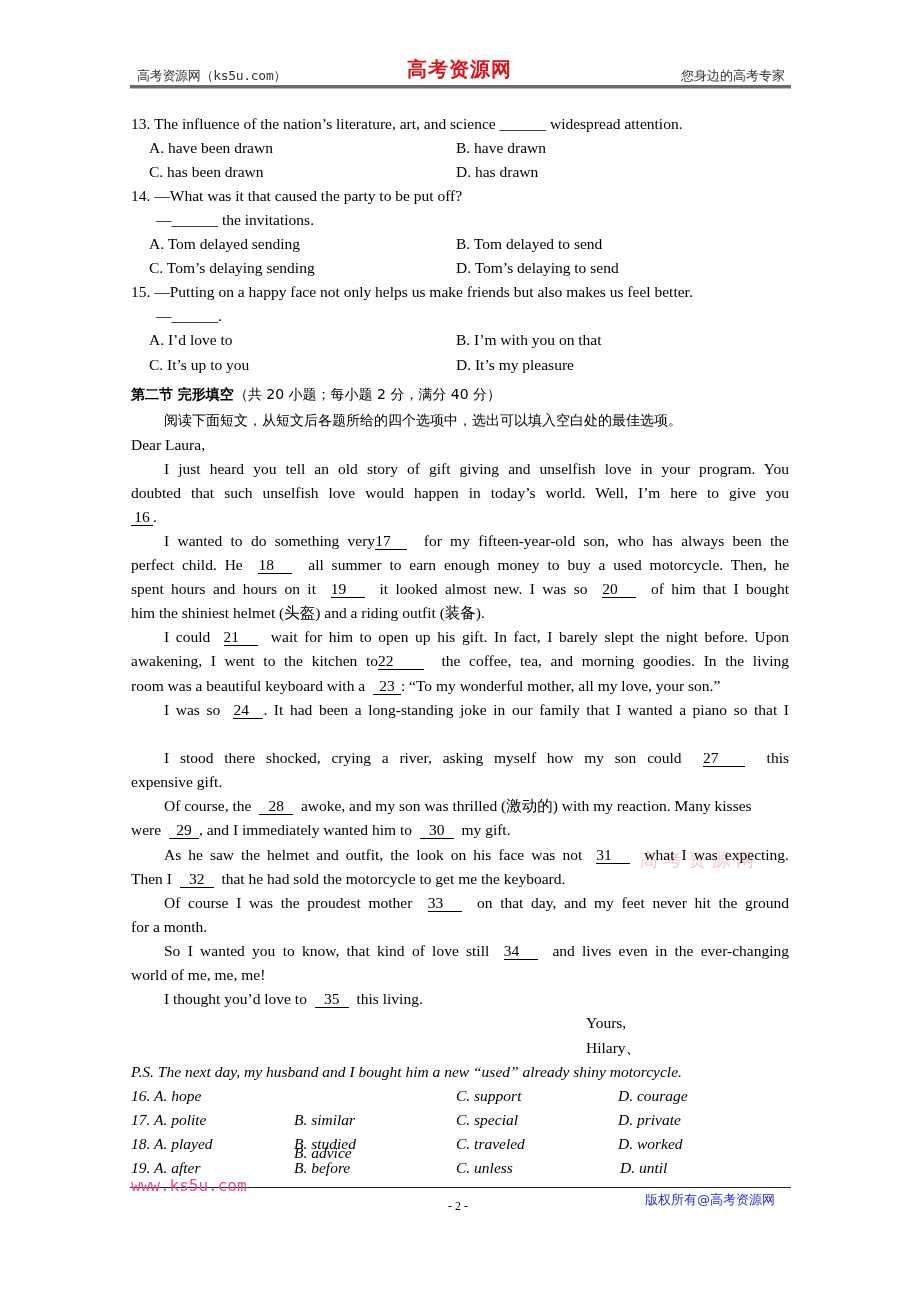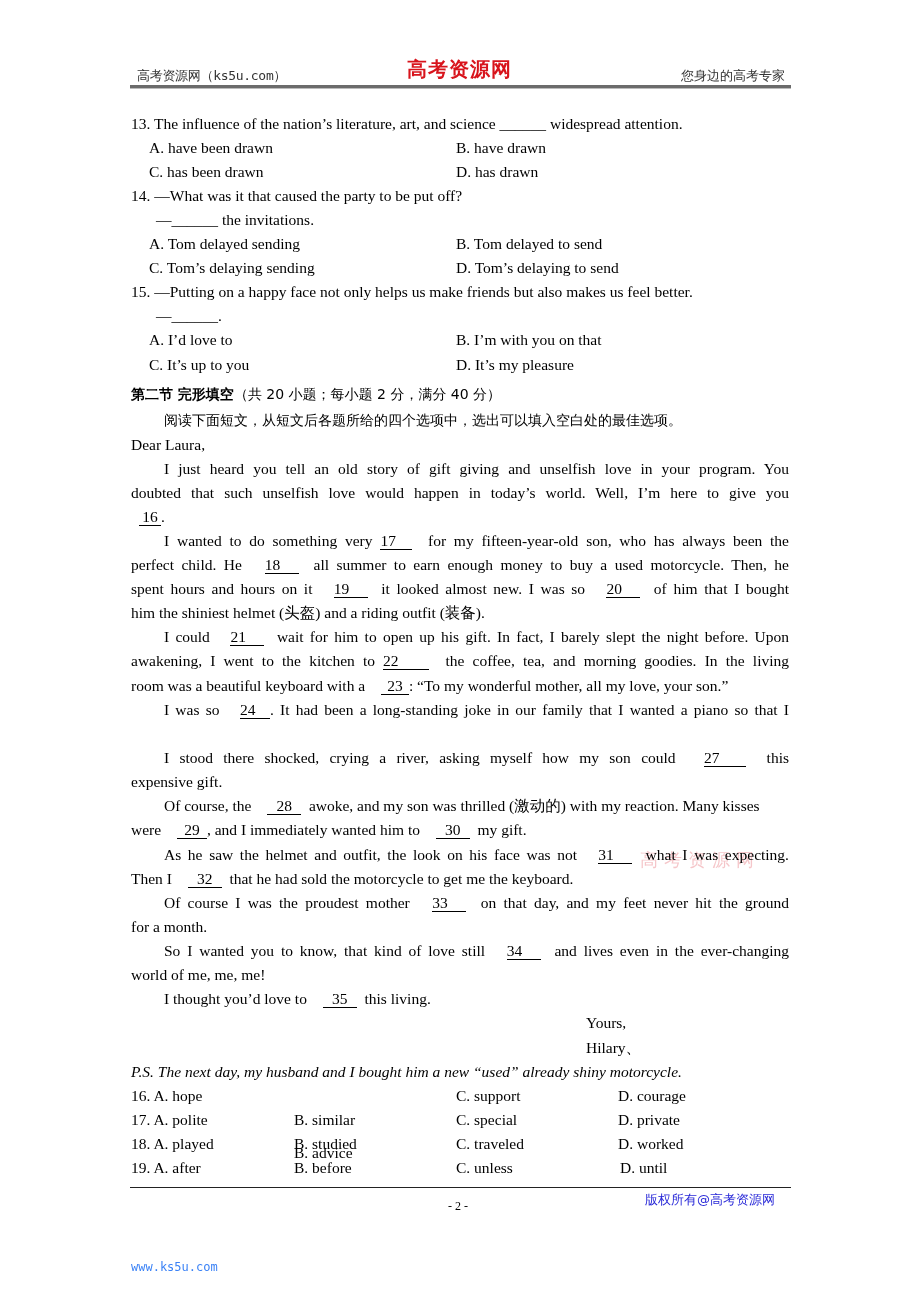--- a/index.html
+++ b/index.html
@@ -17,33 +17,33 @@
                font-family: "DejaVu Sans", sans-serif; }
   .hdr-rule { position: absolute; left: 130px; top: 85px; width: 661px; height: 3px;
               background: #6b6b6b; border-bottom: 1px solid #bbb; }
 
   
   .ln { position: absolute; left: 131px; font-size: 15.5px; line-height: 20px; white-space: nowrap; }
   .ind { left: 149px; }
   .colB { left: 456px; text-align: center; }
   .para { left: 131px; width: 658px; text-align: justify; text-align-last: justify; }
   .p-ind { left: 164px; width: 625px; }
-  .blank { display: inline-block; border-bottom: 1px solid #000; text-align: center; line-height: 17px; margin-left: 8px; }
+  .blank { display: inline-block; border-bottom: 1px solid #000; text-align: center; line-height: 17px; }
   .zh { font-family: "DejaVu Sans", sans-serif; font-size: 14px; }
   .bold { font-weight: bold; }
   .ital { font-style: italic; }
 
-  .opt { position: absolute; font-size: 15.5px; line-height: 20px; white-space: nowrap; }
+  .opt { position: absolute; font-size: 15.5px; line-height: 20px; white-space: nowrap; font-style: italic; }
 
   .watermark { position: absolute; left: 640px; top: 848px; font-size: 18px; color: #f3b9bd;
                font-family: "DejaVu Serif", serif; letter-spacing: 6px; opacity: 0.8; }
 
   
   .ftr-rule { position: absolute; left: 130px; top: 1187px; width: 661px; height: 1px; background: #222; }
-  .ftr-left { position: absolute; left: 131px; top: 1260px; font-size: 12px; color: #3b82f6;
+  .ftr-left { position: absolute; left: 131px; top: 1176px; font-size: 16px; color: #ec4899;
               font-family: "DejaVu Sans Mono", "Liberation Mono", monospace; }
   .ftr-center { position: absolute; left: 448px; top: 1199px; font-size: 12px; }
   .ftr-right { position: absolute; left: 645px; top: 1191px; font-size: 13px; color: #2a2ad8;
                font-family: "DejaVu Sans", sans-serif; }
 </style>
 </head>
 <body>
 
 <div class="page">
 

